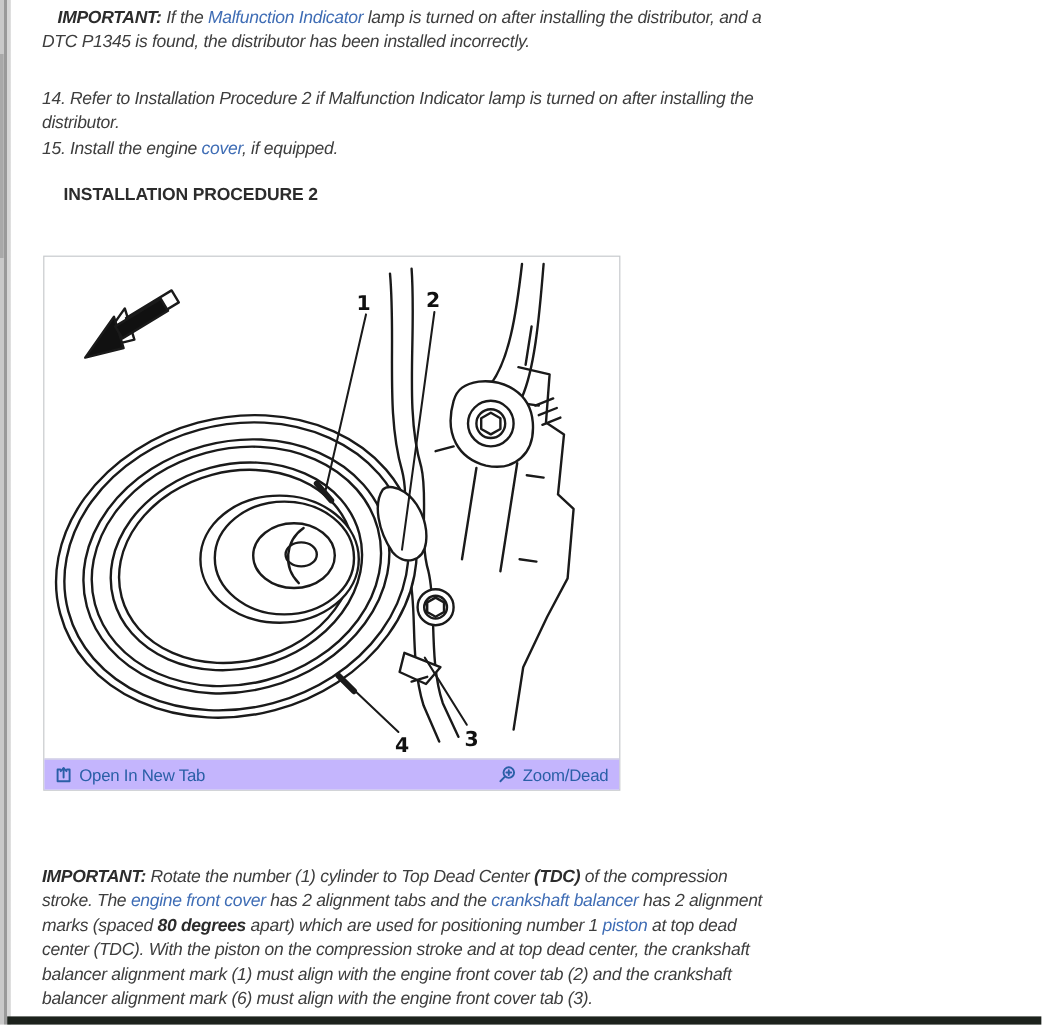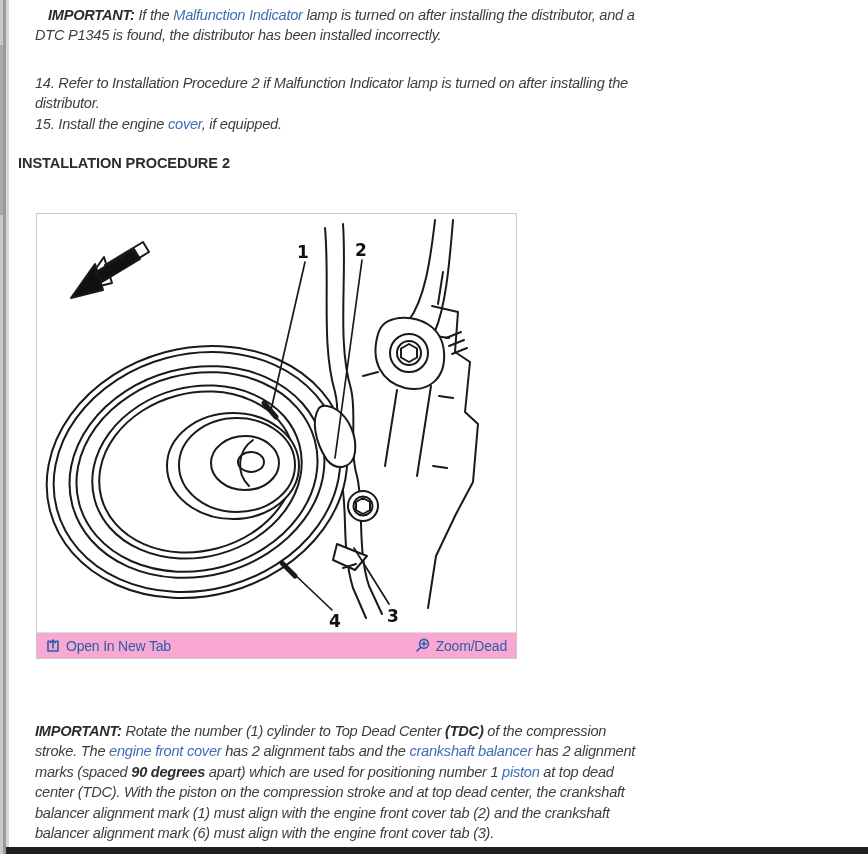--- a/index.html
+++ b/index.html
@@ -21,33 +21,33 @@
     position:absolute;left:35px;width:820px;
     font-size:14.6px;line-height:20.4px;letter-spacing:-0.25px;
     white-space:pre-line;
     font-style:italic;
   }
   .para .b{font-weight:bold;color:var(--bold);}
   .para .lnk{color:var(--link);cursor:pointer;}
   .p-top{top:5px;text-indent:13px;}
   .p-steps{top:73px;}
   .heading{
-    position:absolute;left:18px;top:155px;
+    position:absolute;left:53px;top:155px;
     font-size:14.6px;font-weight:bold;color:var(--bold);letter-spacing:-0.1px;text-align:right;
   }
   .p-bottom{top:721px;}
 
   .figure{
     position:absolute;left:36px;top:213px;width:481px;height:446px;
     border:1px solid #c7cacd;background:#fff;
   }
   .figure-canvas{position:absolute;left:0;top:0;width:479px;height:418px;}
   .figure-footer{
     position:absolute;left:0;bottom:0;width:479px;height:26px;
-    background:#f9a8d4;border-top:1px solid #dadde0;
+    background:#c4b5fd;border-top:1px solid #dadde0;
     display:flex;align-items:center;justify-content:space-between;
     padding:0 9px;
   }
   .fig-link{
     display:flex;align-items:center;gap:6px;
     color:var(--footer-link);font-size:14px;letter-spacing:-0.2px;cursor:pointer;
   }
   .fig-link svg{display:block;}
 
   .scrollbar{
@@ -174,18 +174,18 @@
           <path d="M5.6 9.4 L2 13"></path>
         </g>
       </svg>
       <span>Zoom/Dead</span>
     </span>
   </div>
 </div>
 
 <div class="para p-bottom"><span class="b">IMPORTANT:</span><span> Rotate the number (1) cylinder to Top Dead Center </span><span class="b">(TDC)</span><span> of the compression
 stroke. The </span><span class="lnk">engine front cover</span><span> has 2 alignment tabs and the </span><span class="lnk">crankshaft balancer</span><span> has 2 alignment
-marks (spaced </span><span class="b">90 degrees</span><span> apart) which are used for positioning number 1 </span><span class="lnk">piston</span><span> at top dead
+marks (spaced </span><span class="b">80 degrees</span><span> apart) which are used for positioning number 1 </span><span class="lnk">piston</span><span> at top dead
 center (TDC). With the piston on the compression stroke and at top dead center, the crankshaft
 balancer alignment mark (1) must align with the engine front cover tab (2) and the crankshaft
 balancer alignment mark (6) must align with the engine front cover tab (3).</span></div>
 
 <div class="bottom-bar"></div>
 
 </body></html>

